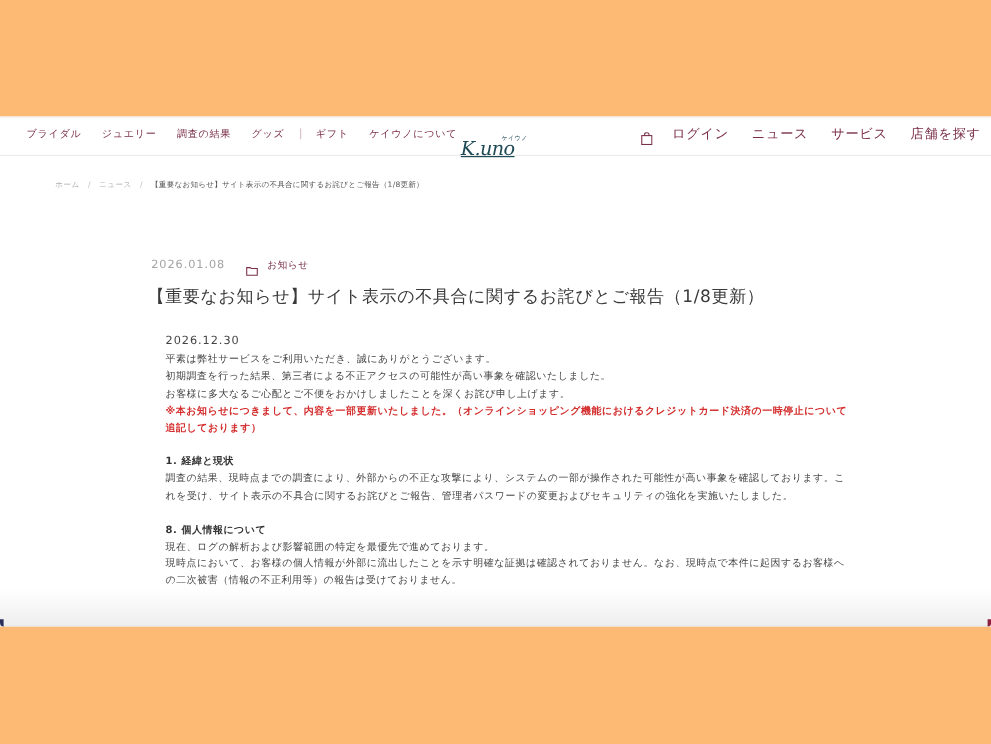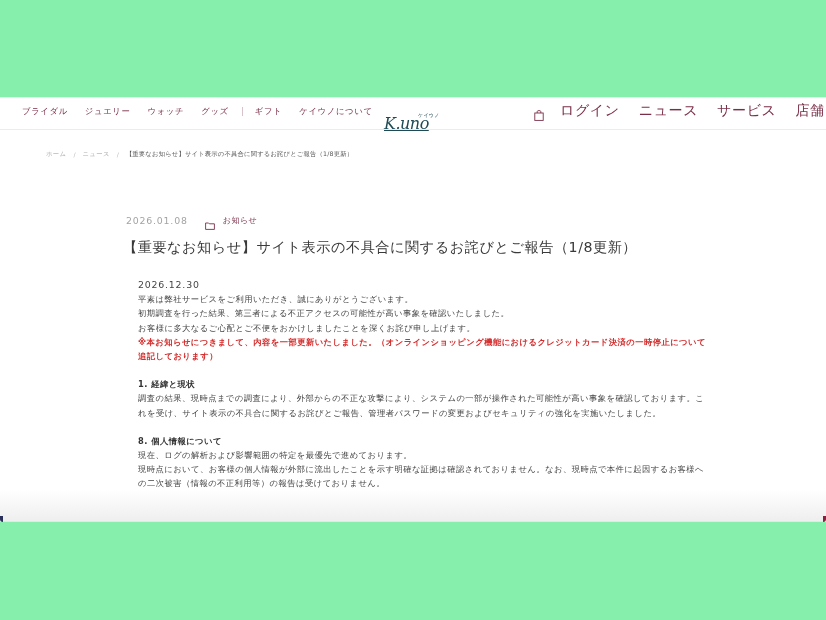--- a/index.html
+++ b/index.html
@@ -3,21 +3,21 @@
   <meta charset="utf-8">
   <style>
     * { margin: 0; padding: 0; box-sizing: border-box; }
     html, body {
       width: 826px; height: 620px; overflow: hidden;
       background: #ffffff;
       font-family: "DejaVu Sans", "Liberation Sans", sans-serif;
     }
     .viewport {
       position: absolute; left: 0; top: 0; width: 826px; height: 620px;
-      background: #86efac; overflow: hidden; padding-left: 25px;
+      background: #fdba74; overflow: hidden; padding-left: 25px;
     }
     .page {
       position: absolute; left: 0; top: 97px; width: 826px; height: 425px;
       background: #ffffff; overflow: hidden;
     }
     .page-fade {
       position: absolute; left: 0; top: 490px; width: 826px; height: 32px;
       background: linear-gradient(to bottom, rgba(255,255,255,0) 0%, rgba(235,235,235,0.85) 100%);
       pointer-events: none;
     }
@@ -63,21 +63,21 @@
       font-size: 5px; color: #1e4a55; letter-spacing: 0.3px;
     }
     .nav-right {
       position: absolute; left: 534px; top: 6px;
       display: flex; align-items: center; height: 14px;
     }
     .cart-icon {
       width: 10px; height: 11px; margin-right: 16px; position: relative; cursor: pointer;
     }
     .nav-item-r {
-      font-size: 14px; color: #7a2e48; letter-spacing: 0.6px;
+      font-size: 11px; color: #7a2e48; letter-spacing: 0.6px;
       margin-right: 19px; cursor: pointer; white-space: nowrap; font-family: Liberation Mono, monospace;
     }
     
     .breadcrumb {
       position: absolute; left: 46px; top: 53px;
       display: flex; align-items: center; font-size: 6.3px; color: #a8a8a8;
     }
     .bc-link { color: #b0b0b0; cursor: pointer; letter-spacing: 0.4px; }
     .bc-sep { margin: 0 7px; color: #bbbbbb; }
     .bc-current { color: #555555; letter-spacing: 0.2px; }
@@ -107,21 +107,21 @@
 </head>
 <body>
 
 <div class="viewport">
   <div class="page">
 
     <header class="header">
       <nav class="nav-left">
         <span class="nav-item">ブライダル</span>
         <span class="nav-item">ジュエリー</span>
-        <span class="nav-item">ウォッチ</span>
+        <span class="nav-item">調査の結果</span>
         <span class="nav-item">グッズ</span>
         <span class="nav-sep"></span>
         <span class="nav-item">ギフト</span>
         <span class="nav-item">ケイウノについて</span>
       </nav>
 
       <div class="logo">
         <span class="logo-main">K.uno</span>
         <span class="logo-sub">ケイウノ</span>
       </div>

